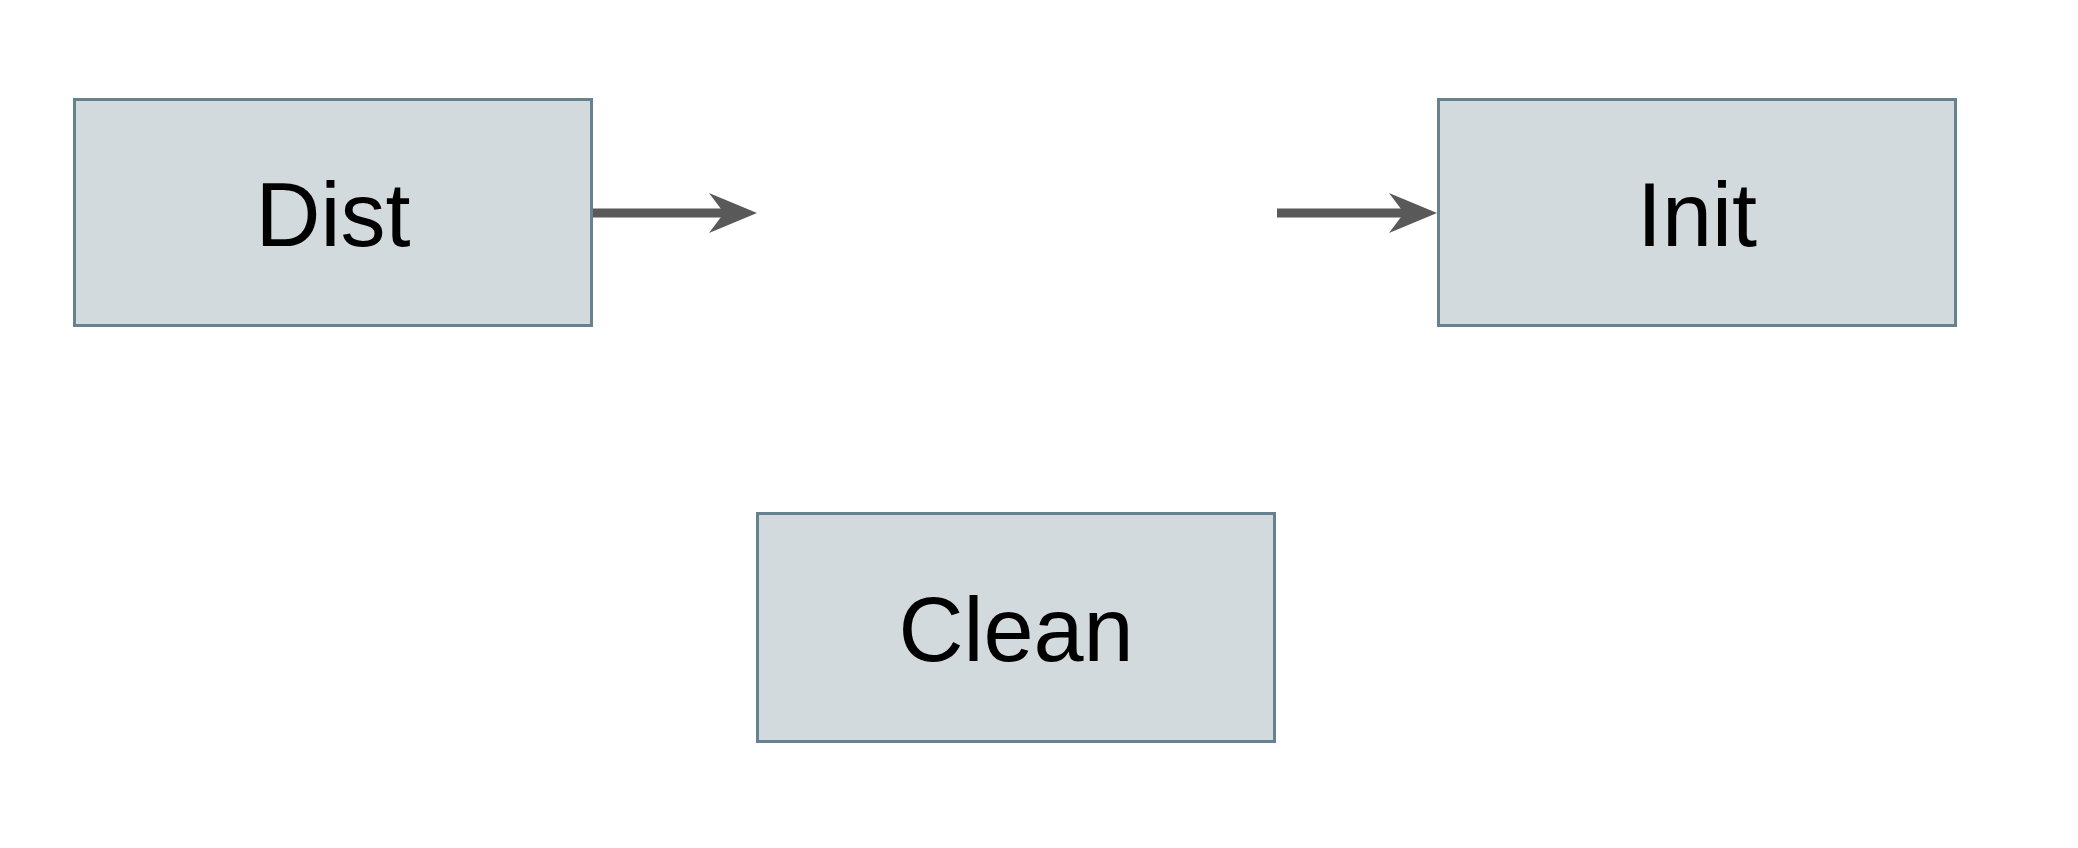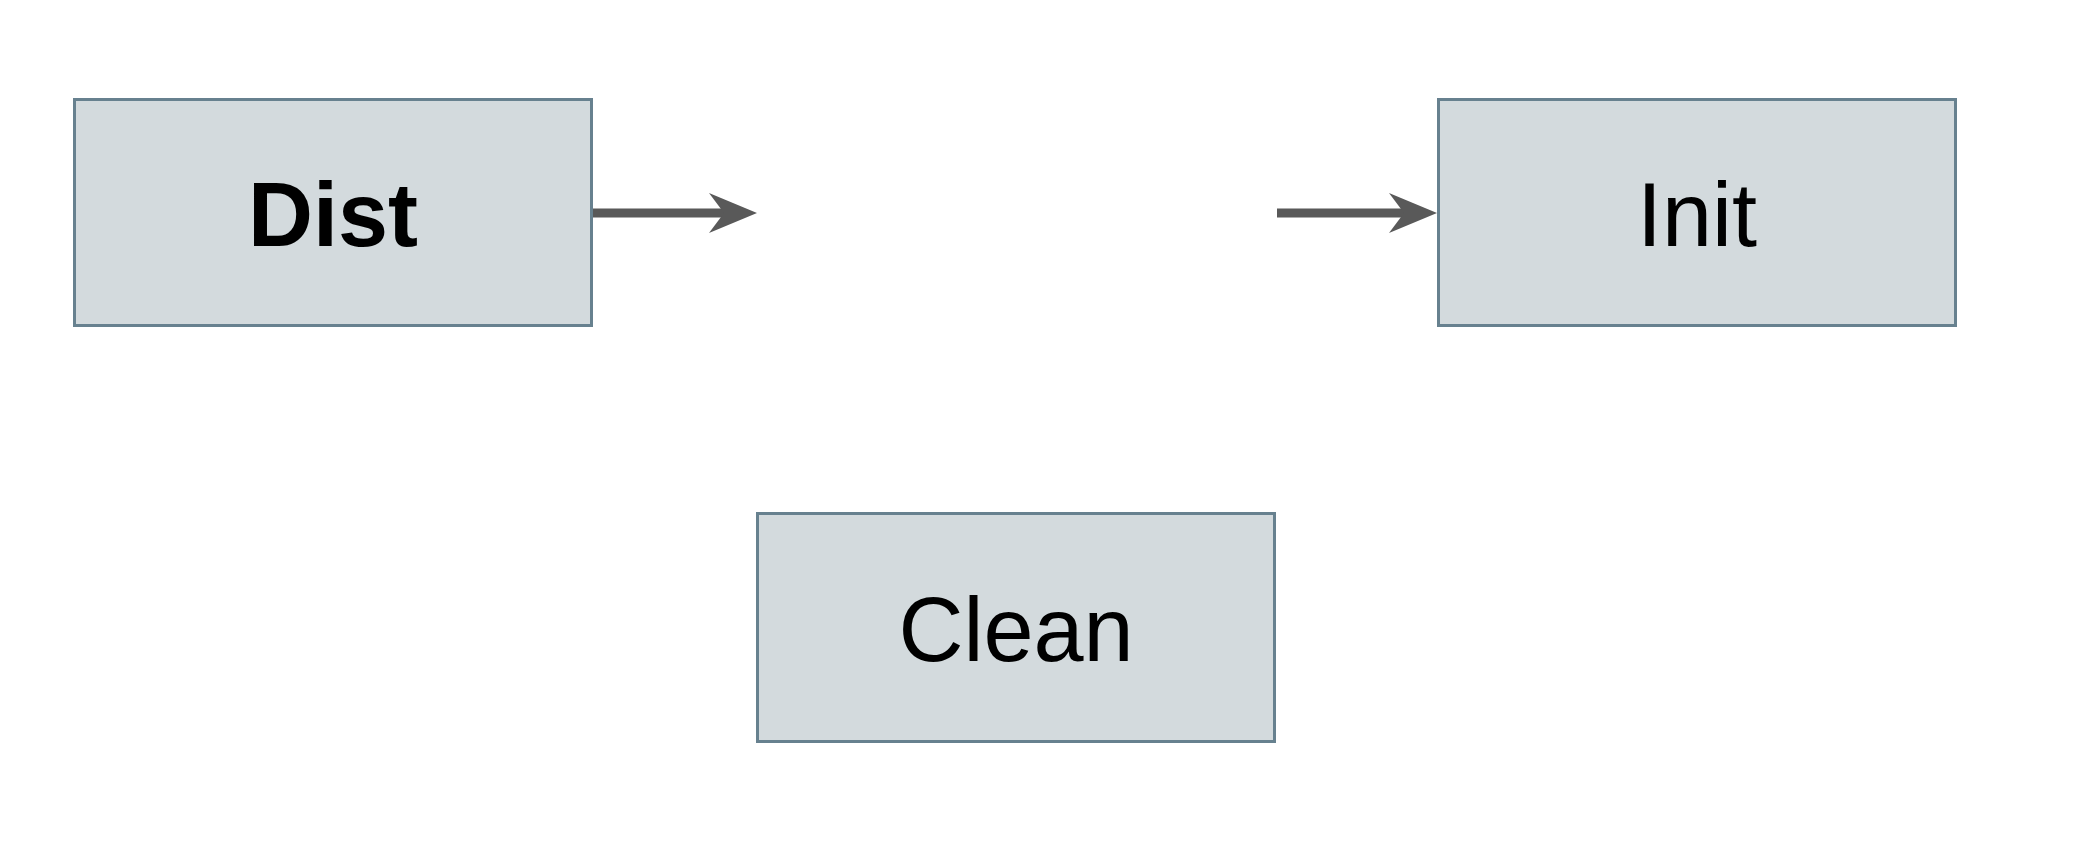--- a/index.html
+++ b/index.html
@@ -28,21 +28,21 @@
     justify-content: center;
   }
   .node-label {
     font-size: 90px;
     line-height: 1;
     color: var(--text-color, #000000);
     letter-spacing: 0px;
     transform: translateY(2px);
     white-space: nowrap;
   }
-  .node-dist    { left: 73px;   top: 98px;  width: 520px; height: 229px; font-weight: bold; }
+  .node-dist    { left: 73px;   top: 98px;  width: 520px; height: 229px; }
   .node-compile { left: 757px;  top: 98px;  width: 520px; height: 229px; }
   .node-init    { left: 1437px; top: 98px;  width: 520px; height: 229px; }
   .node-clean   { left: 756px;  top: 512px; width: 520px; height: 231px; }
   .edge {
     position: absolute;
     display: block;
   }
   .edge-1 { left: 593px;  top: 189px; }
   .edge-2 { left: 1277px; top: 189px; }
 </style>

